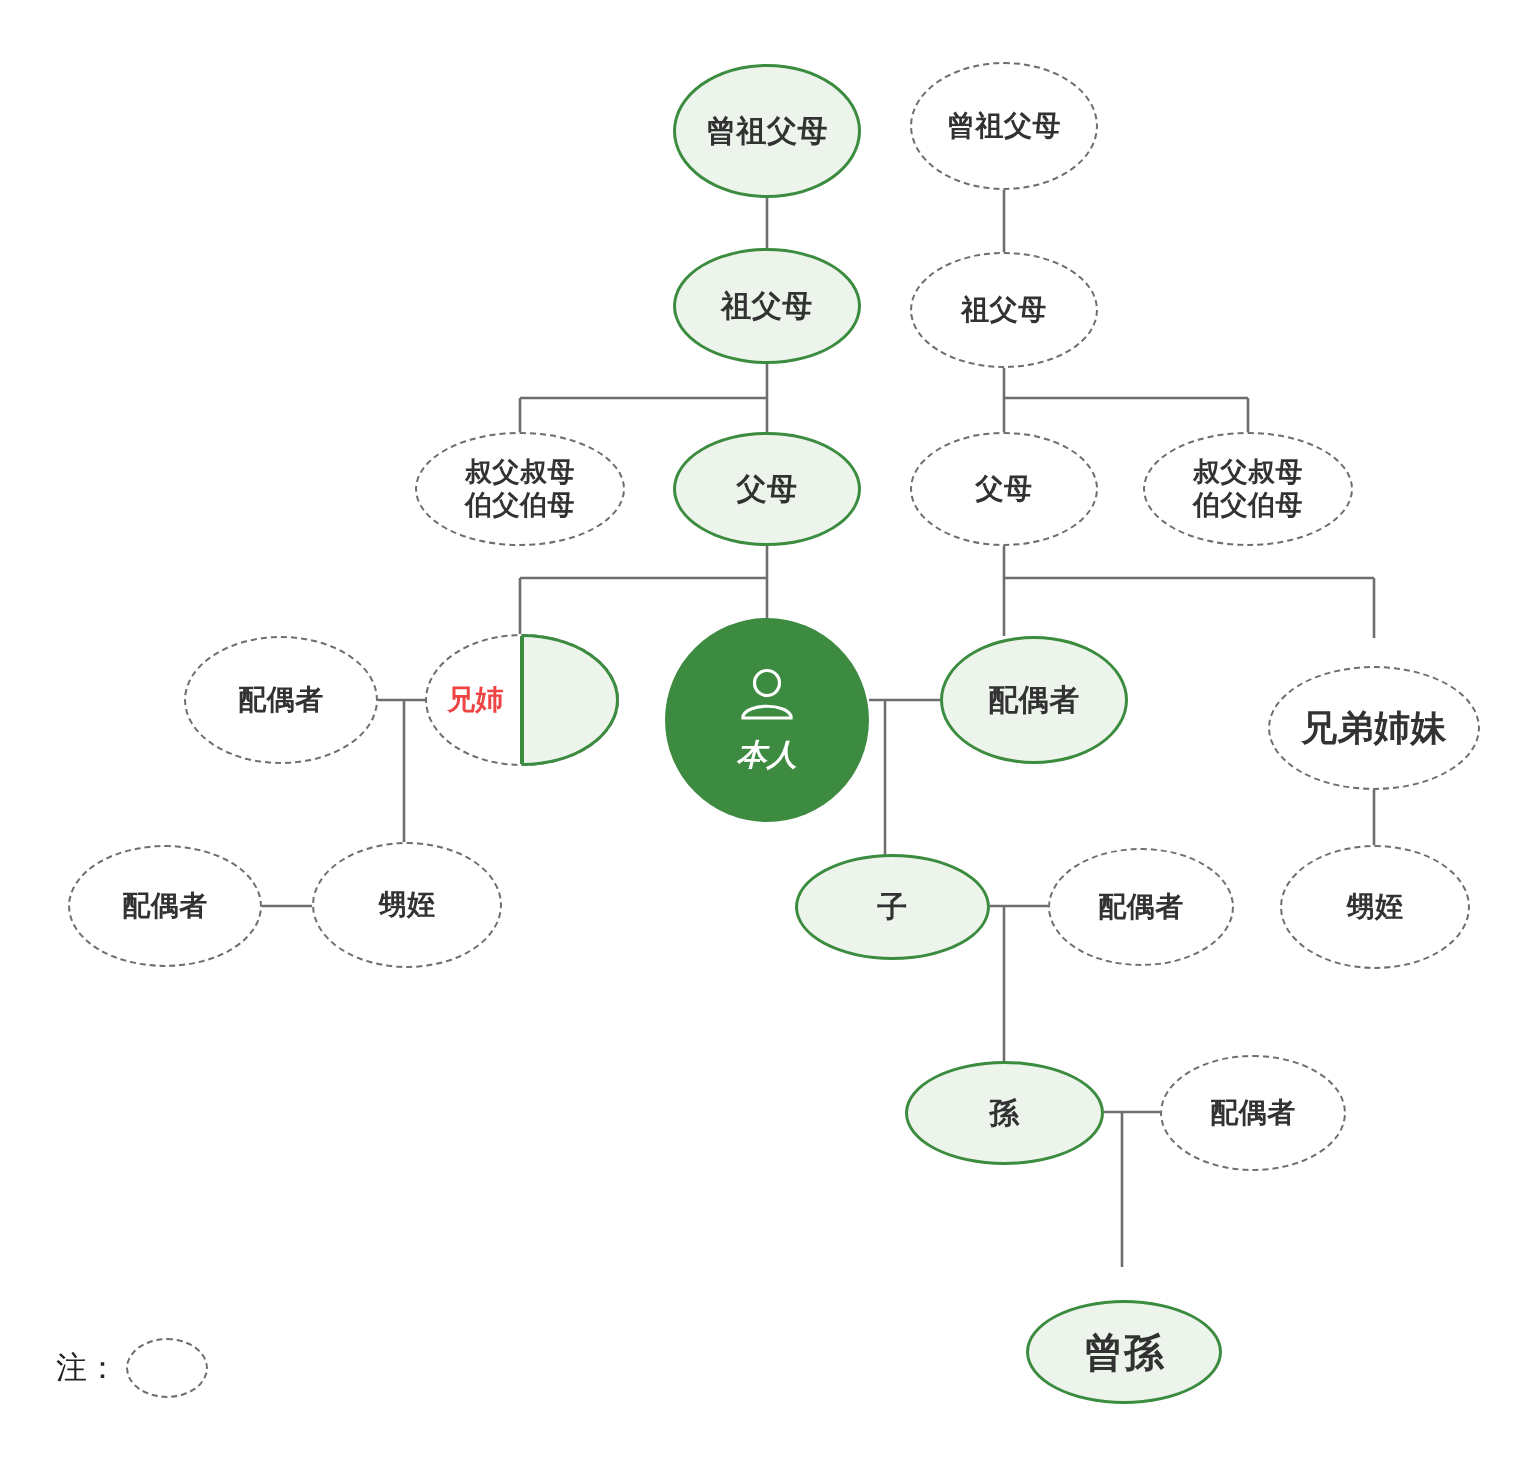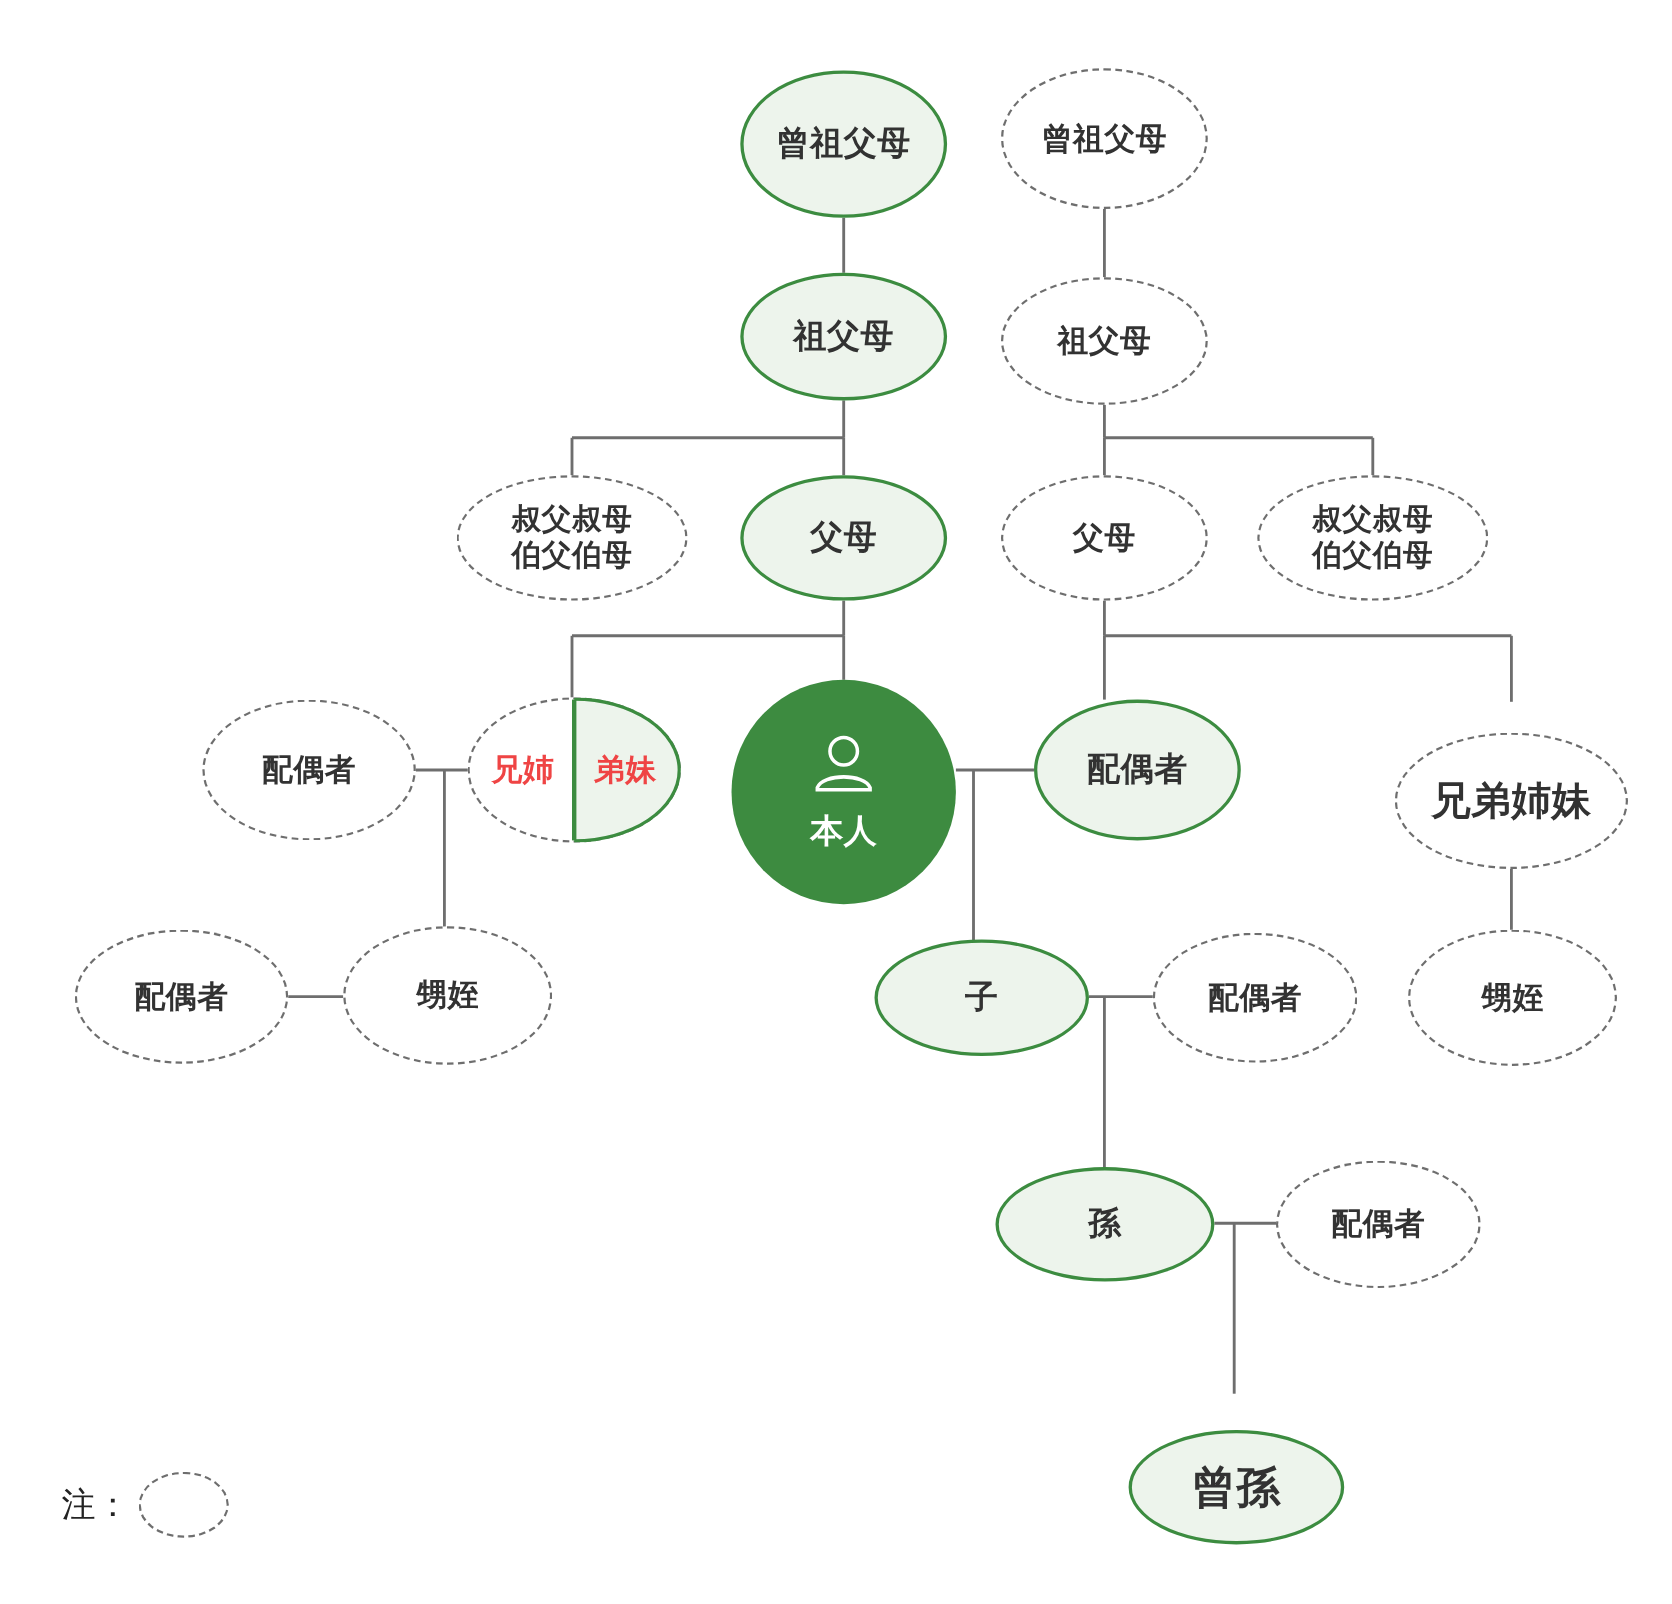--- a/index.html
+++ b/index.html
@@ -48,20 +48,21 @@
     border: 3.6px solid #3c8c40;
     background: #edf4ec;
   }
   
   .node.self {
     background: #3d8b40;
     border: none;
     color: #ffffff;
     flex-direction: column;
     gap: 2px;
+    font-style: italic;
   }
   .node.self .person-icon { display: block; }
   .node.self .lbl { margin-top: -2px; }
 
   
   .split-wrap { position: absolute; }
   .split-wrap .half-dash {
     position: absolute;
     left: 0; top: 0;
     width: 100%; height: 100%;
@@ -217,21 +218,20 @@
     <span class="lbl">配偶者</span>
   </div>
 
   <div class="split-wrap" style="left:425px; top:634px; width:194px; height:132px; font-size:28px;">
     <div class="half-dash"></div>
     <div class="half-solid">
       <div class="inner"></div>
     </div>
     <div class="divider"></div>
     <div class="txt left">兄姉</div>
-    <div class="txt right">弟妹</div>
   </div>
 
   <div class="node self" style="left:665px; top:618px; width:204px; height:204px; font-size:30px;">
     <span class="person-icon">
       <svg width="62" height="62" viewBox="0 0 62 62" xmlns="http://www.w3.org/2000/svg">
         <circle cx="31" cy="17" r="12.5" fill="none" stroke="#ffffff" stroke-width="3.2"></circle>
         <path d="M7 50 C 12 37, 50 37, 55 50 L 55 52 L 7 52 Z" fill="none" stroke="#ffffff" stroke-width="3.2" stroke-linejoin="miter"></path>
       </svg>
     </span>
     <span class="lbl">本人</span>

